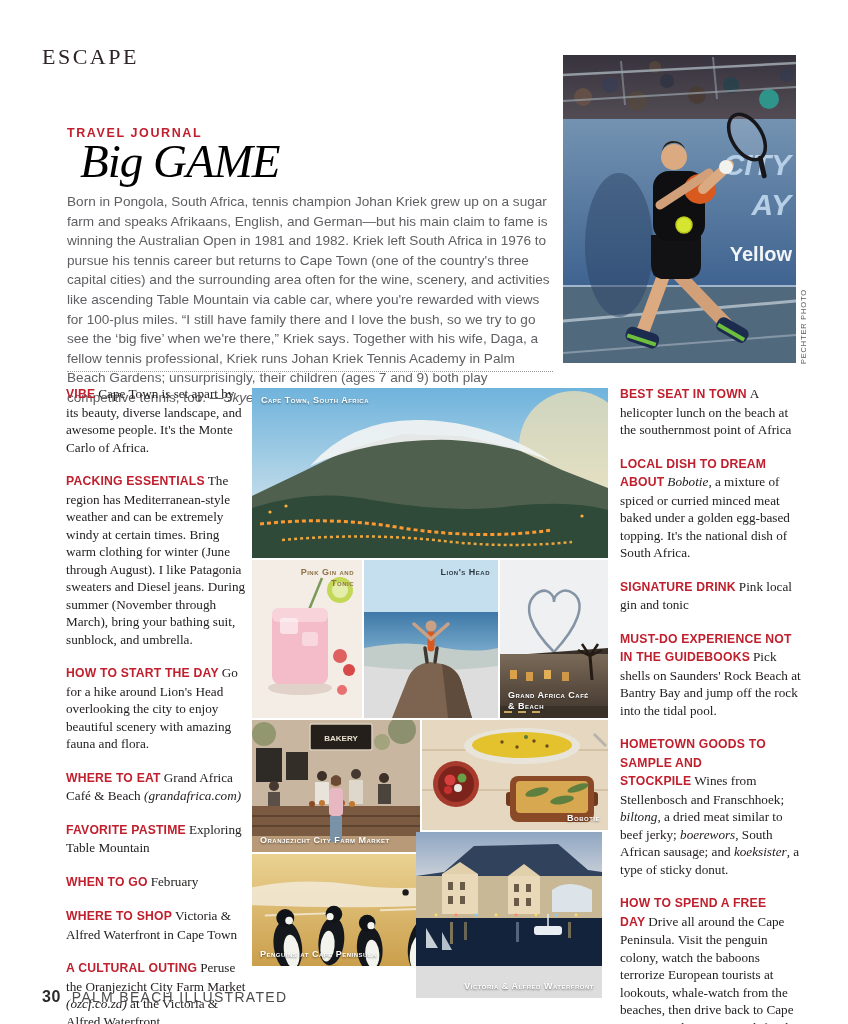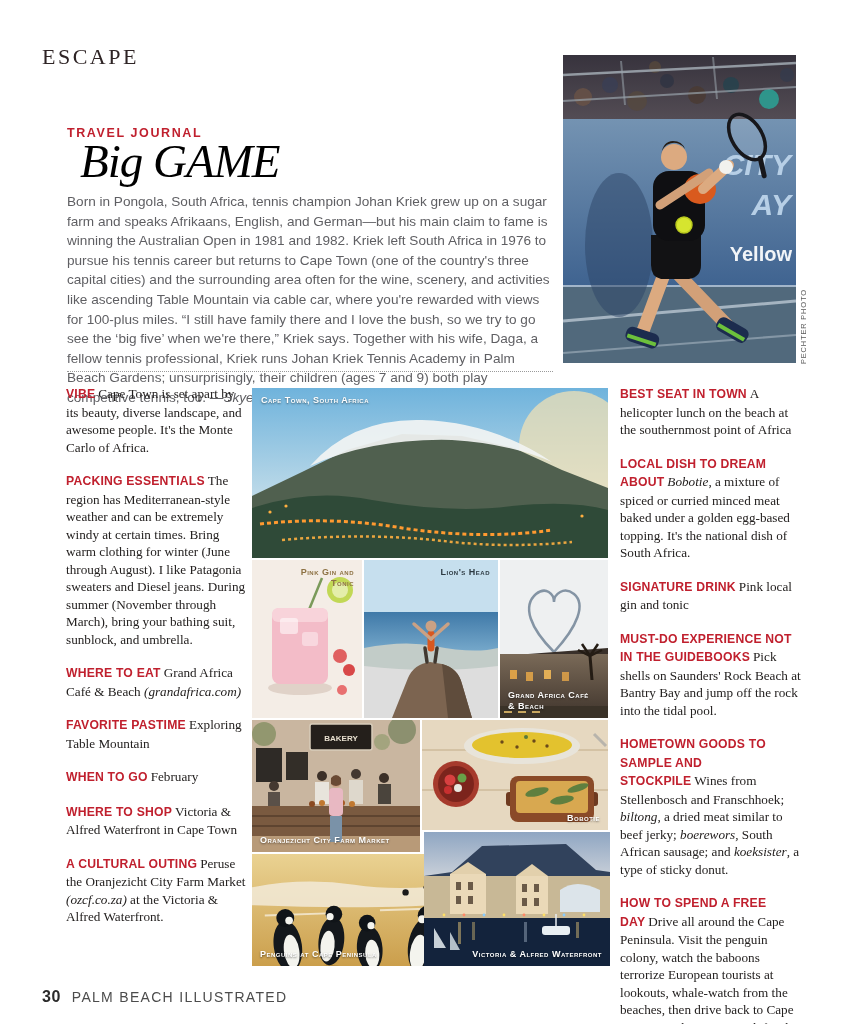--- a/index.html
+++ b/index.html
@@ -38,21 +38,21 @@
   .collage{position:absolute;left:252px;top:388px;width:356px;height:578px;}
   .ph{position:absolute;overflow:hidden;background:#ddd;}
   .ph svg{position:absolute;inset:0;display:block;}
   .ph-capetown{left:0;top:0;width:356px;height:170px;}
   .ph-gin{left:0;top:172px;width:110px;height:158px;}
   .ph-lion{left:112px;top:172px;width:134px;height:158px;}
   .ph-heart{left:248px;top:172px;width:108px;height:158px;}
   .ph-market{left:0;top:332px;width:168px;height:132px;}
   .ph-bobotie{left:170px;top:332px;width:186px;height:110px;}
   .ph-penguins{left:0;top:466px;width:168px;height:112px;padding-left:47px;}
-  .ph-vanda{left:172px;top:444px;width:186px;height:134px;}
+  .ph-vanda{left:164px;top:444px;width:186px;height:166px;}
   .ph-label{position:absolute;z-index:2;font-family:"Liberation Sans",sans-serif;
             font-weight:700;font-size:9px;line-height:11px;letter-spacing:.5px;
             font-variant:small-caps;}
   .lab-tl{top:7px;left:9px;}
   .lab-tr{top:7px;right:8px;text-align:right;max-width:78px;}
   .lab-bl{bottom:6px;left:8px;max-width:150px;}
   .lab-br{bottom:6px;right:8px;text-align:right;max-width:150px;}
   .lab-white{color:#fff;text-shadow:0 1px 2px rgba(0,0,0,.5);}
   .lab-gold{color:#8d7244;}
   .lab-dark{color:#2d3a42;}
@@ -137,20 +137,21 @@
         </g>
         <circle cx="121" cy="170" r="8" fill="#d6e52f" stroke="#b9c91e" stroke-width="1.5"></circle>
       </g>
     </svg>
   </div>
   <div class="credit">PECHTER PHOTO</div>
 
   <div class="col col-left">
     <p class="entry"><span class="tag">VIBE</span><span><span>Cape Town is set apart by its beauty, diverse landscape, and awesome people. It's the Monte Carlo of Africa.</span></span></p>
     <p class="entry"><span class="tag">PACKING ESSENTIALS</span><span><span>The region has Mediterranean-style weather and can be extremely windy at certain times. Bring warm clothing for winter (June through August). I like Patagonia sweaters and Diesel jeans. During summer (November through March), bring your bathing suit, sunblock, and umbrella.</span></span></p>
+    <p class="entry"><span class="tag">HOW TO START THE DAY</span><span><span>Go for a hike around Lion's Head overlooking the city to enjoy beautiful scenery with amazing fauna and flora.</span></span></p>
     <p class="entry"><span class="tag">WHERE TO EAT</span><span><span>Grand Africa Café &amp; Beach </span><span class="it">(grandafrica.com)</span></span></p>
     <p class="entry"><span class="tag">FAVORITE PASTIME</span><span><span>Exploring Table Mountain</span></span></p>
     <p class="entry"><span class="tag">WHEN TO GO</span><span><span>February</span></span></p>
     <p class="entry"><span class="tag">WHERE TO SHOP</span><span><span>Victoria &amp; Alfred Waterfront in Cape Town</span></span></p>
     <p class="entry"><span class="tag">A CULTURAL OUTING</span><span><span>Peruse the Oranjezicht City Farm Market </span><span class="it">(ozcf.co.za)</span><span> at the Victoria &amp; Alfred Waterfront.</span></span></p>
   </div>
 
   <div class="col col-right">
     <p class="entry"><span class="tag">BEST SEAT IN TOWN</span><span><span>A helicopter lunch on the beach at the southernmost point of Africa</span></span></p>
     <p class="entry"><span class="tag">LOCAL DISH TO DREAM ABOUT</span><span><span class="it">Bobotie</span><span>, a mixture of spiced or curried minced meat baked under a golden egg-based topping. It's the national dish of South Africa.</span></span></p>

